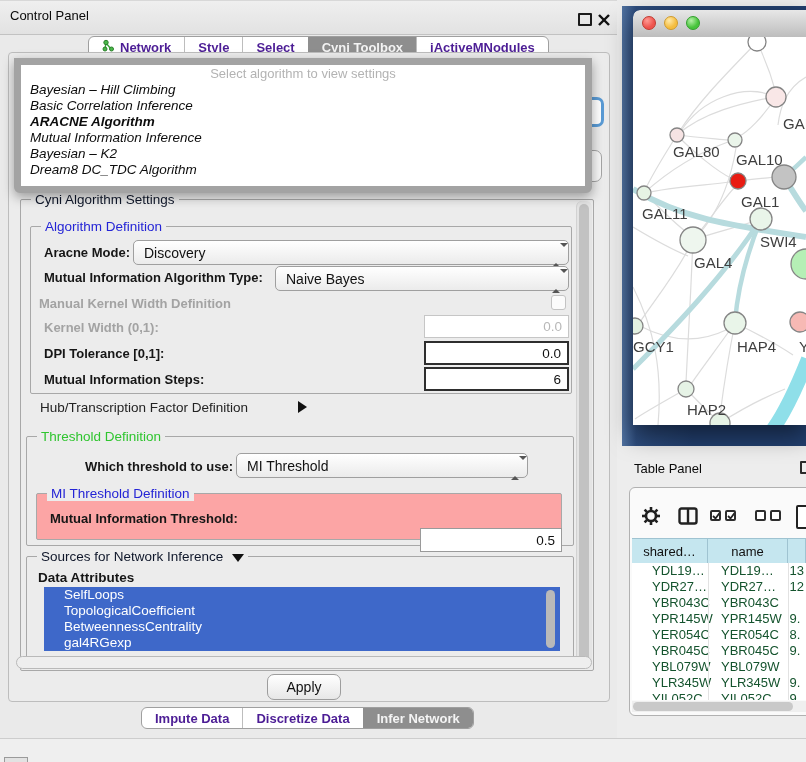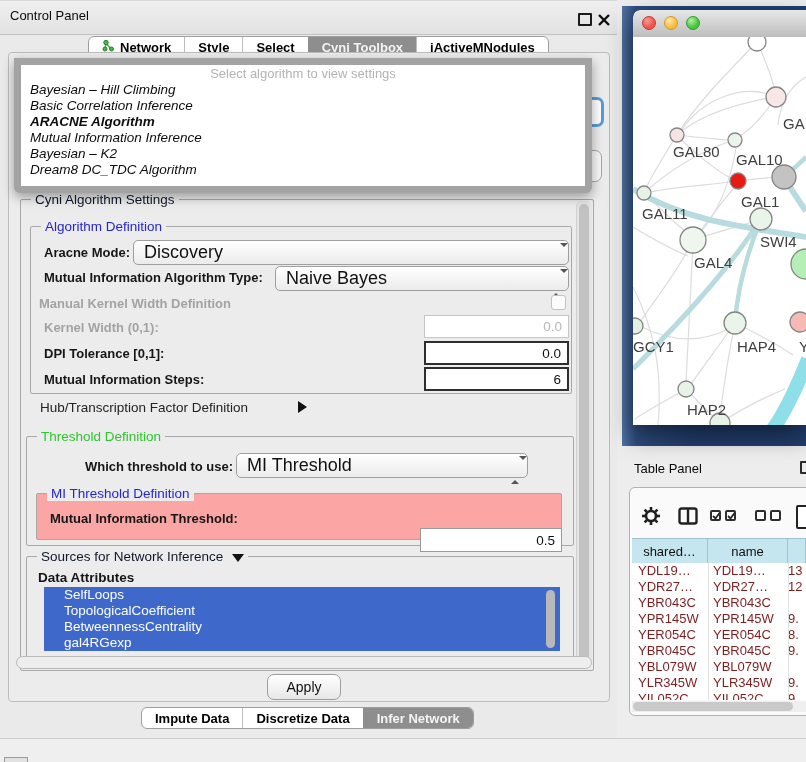--- a/index.html
+++ b/index.html
@@ -10,21 +10,21 @@
   
   .cp{left:0;top:0;width:617px;height:738px;background:#eaeaea;}
   .cp-titlebar{left:0;top:0;width:617px;height:33px;background:linear-gradient(#efefef,#e2e2e2);
                border-top:1px solid #d8d8d8;border-bottom:1px solid #c2c2c2;}
   .cp-title{left:10px;top:8px;font-size:13px;color:#0a0a0a;}
   .ico-float{left:578px;top:13px;width:10px;height:9px;border:2px solid #1b1b1b;border-radius:1px;}
   .ico-close{left:598px;top:12px;width:12px;height:12px;}
 
   .tabstrip{display:flex;align-items:stretch;border:1px solid #9f9f9f;border-radius:6px;
             background:#fff;overflow:hidden;height:22px;box-sizing:border-box;}
-  .seg{display:flex;align-items:center;padding:0 13px;font-size:13px;font-weight:bold;color:#000000;
+  .seg{display:flex;align-items:center;padding:0 13px;font-size:13px;font-weight:bold;color:#4c1d95;
        border-left:1px solid #bdbdbd;white-space:nowrap;}
   .seg:first-child{border-left:none;}
   .seg.sel{background:#8e8e8e;color:#f4f4f4;border-left-color:#8e8e8e;}
   .top-tabs{left:88px;top:36px;}
   .bottom-tabs{left:141px;top:707px;}
   .seg .tabicon{margin-right:6px;display:inline-block;}
 
   .content-frame{left:8px;top:52px;width:600px;height:648px;background:#ececec;
                  border:1px solid #bdbdbd;border-radius:4px;}
 
@@ -43,21 +43,21 @@
   .group{border:1px solid #a8a8a8;border-radius:2px;background:#ececec;}
   .legend{position:absolute;top:-8px;left:10px;background:#ececec;padding:0 4px;font-size:13.5px;color:#0f172a;white-space:nowrap;}
   .legend.blue{color:#2424d6;}
   .legend.green{color:#2fc52f;}
 
   .lbl{font-size:13px;font-weight:bold;color:#161616;white-space:nowrap;}
   .lbl.dis{color:#a3a3a3;}
   .plain{font-size:13.5px;color:#232323;white-space:nowrap;}
 
   .combo{background:linear-gradient(#ffffff,#ebebeb);border:1px solid #9f9f9f;border-radius:5px;
-         font-size:18px;color:#111;display:flex;align-items:center;padding-left:10px;box-sizing:border-box;}
+         font-size:14px;color:#111;display:flex;align-items:center;padding-left:10px;box-sizing:border-box;}
   .spin{position:absolute;right:8px;top:50%;margin-top:-6px;width:8px;height:12px;}
   .spin .up{width:0;height:0;border-left:4px solid transparent;border-right:4px solid transparent;border-bottom:4px solid #555;margin-bottom:3px;}
   .spin .dn{width:0;height:0;border-left:4px solid transparent;border-right:4px solid transparent;border-top:4px solid #555;}
 
   .field{background:#fff;border:1px solid #9a9a9a;font-size:13.5px;color:#111;text-align:right;
          padding:0 6px;box-sizing:border-box;display:flex;align-items:center;justify-content:flex-end;}
   .field.strong{border:2px solid #2e2e2e;}
   .field.dis{border:1px solid #c6c6c6;color:#b8b8b8;}
 
   .checkbox{width:15px;height:15px;border:1px solid #c3c3c3;border-radius:3px;background:#fbfbfb;box-sizing:border-box;}
@@ -88,21 +88,21 @@
   .maccanvas{position:absolute;left:0;top:27px;width:173px;height:388px;background:#fff;}
 
   
   .tp-title{left:634px;top:461px;font-size:13px;color:#0a0a0a;}
   .tp-float{left:800px;top:461px;width:10px;height:9px;border:2px solid #2b2b2b;border-radius:1px;}
   .tframe{left:629px;top:487px;width:190px;height:227px;background:#fafafa;border:1px solid #b1b1b1;border-radius:6px;}
   .thead{left:632px;top:538px;width:174px;height:24px;background:#c5e6ef;display:flex;border-top:1px solid #9fc3d1;border-bottom:1px solid #9fc3d1;}
   .thead .hc{display:flex;align-items:center;justify-content:center;font-size:13px;color:#111;
              border-right:1px solid #9fc3d1;box-sizing:border-box;}
   .rows{left:632px;top:563px;width:174px;height:137px;overflow:hidden;background:#fff;}
-  .trow{display:flex;height:16px;line-height:16px;font-size:13px;color:#7f1d1d;}
+  .trow{display:flex;height:16px;line-height:16px;font-size:13px;color:#14532d;margin-left:14px;}
   .trow .c1{width:76px;padding-left:6px;box-sizing:border-box;white-space:nowrap;overflow:hidden;}
   .trow .c2{width:80px;padding-left:5px;box-sizing:border-box;white-space:nowrap;overflow:hidden;}
   .trow .c3{width:18px;white-space:nowrap;overflow:hidden;}
 
   .tb-check{width:11px;height:11px;border:2px solid #2d2d2d;border-radius:2px;display:flex;align-items:center;justify-content:center;box-sizing:border-box;background:#fff;}
 
   .bottom-strip{left:0;top:738px;width:806px;height:24px;background:#efefef;border-top:1px solid #cdcdcd;}
   .mini-rect{left:4px;top:757px;width:22px;height:10px;border:1px solid #9a9a9a;background:#e2e2e2;}
 </style>
 </head>

